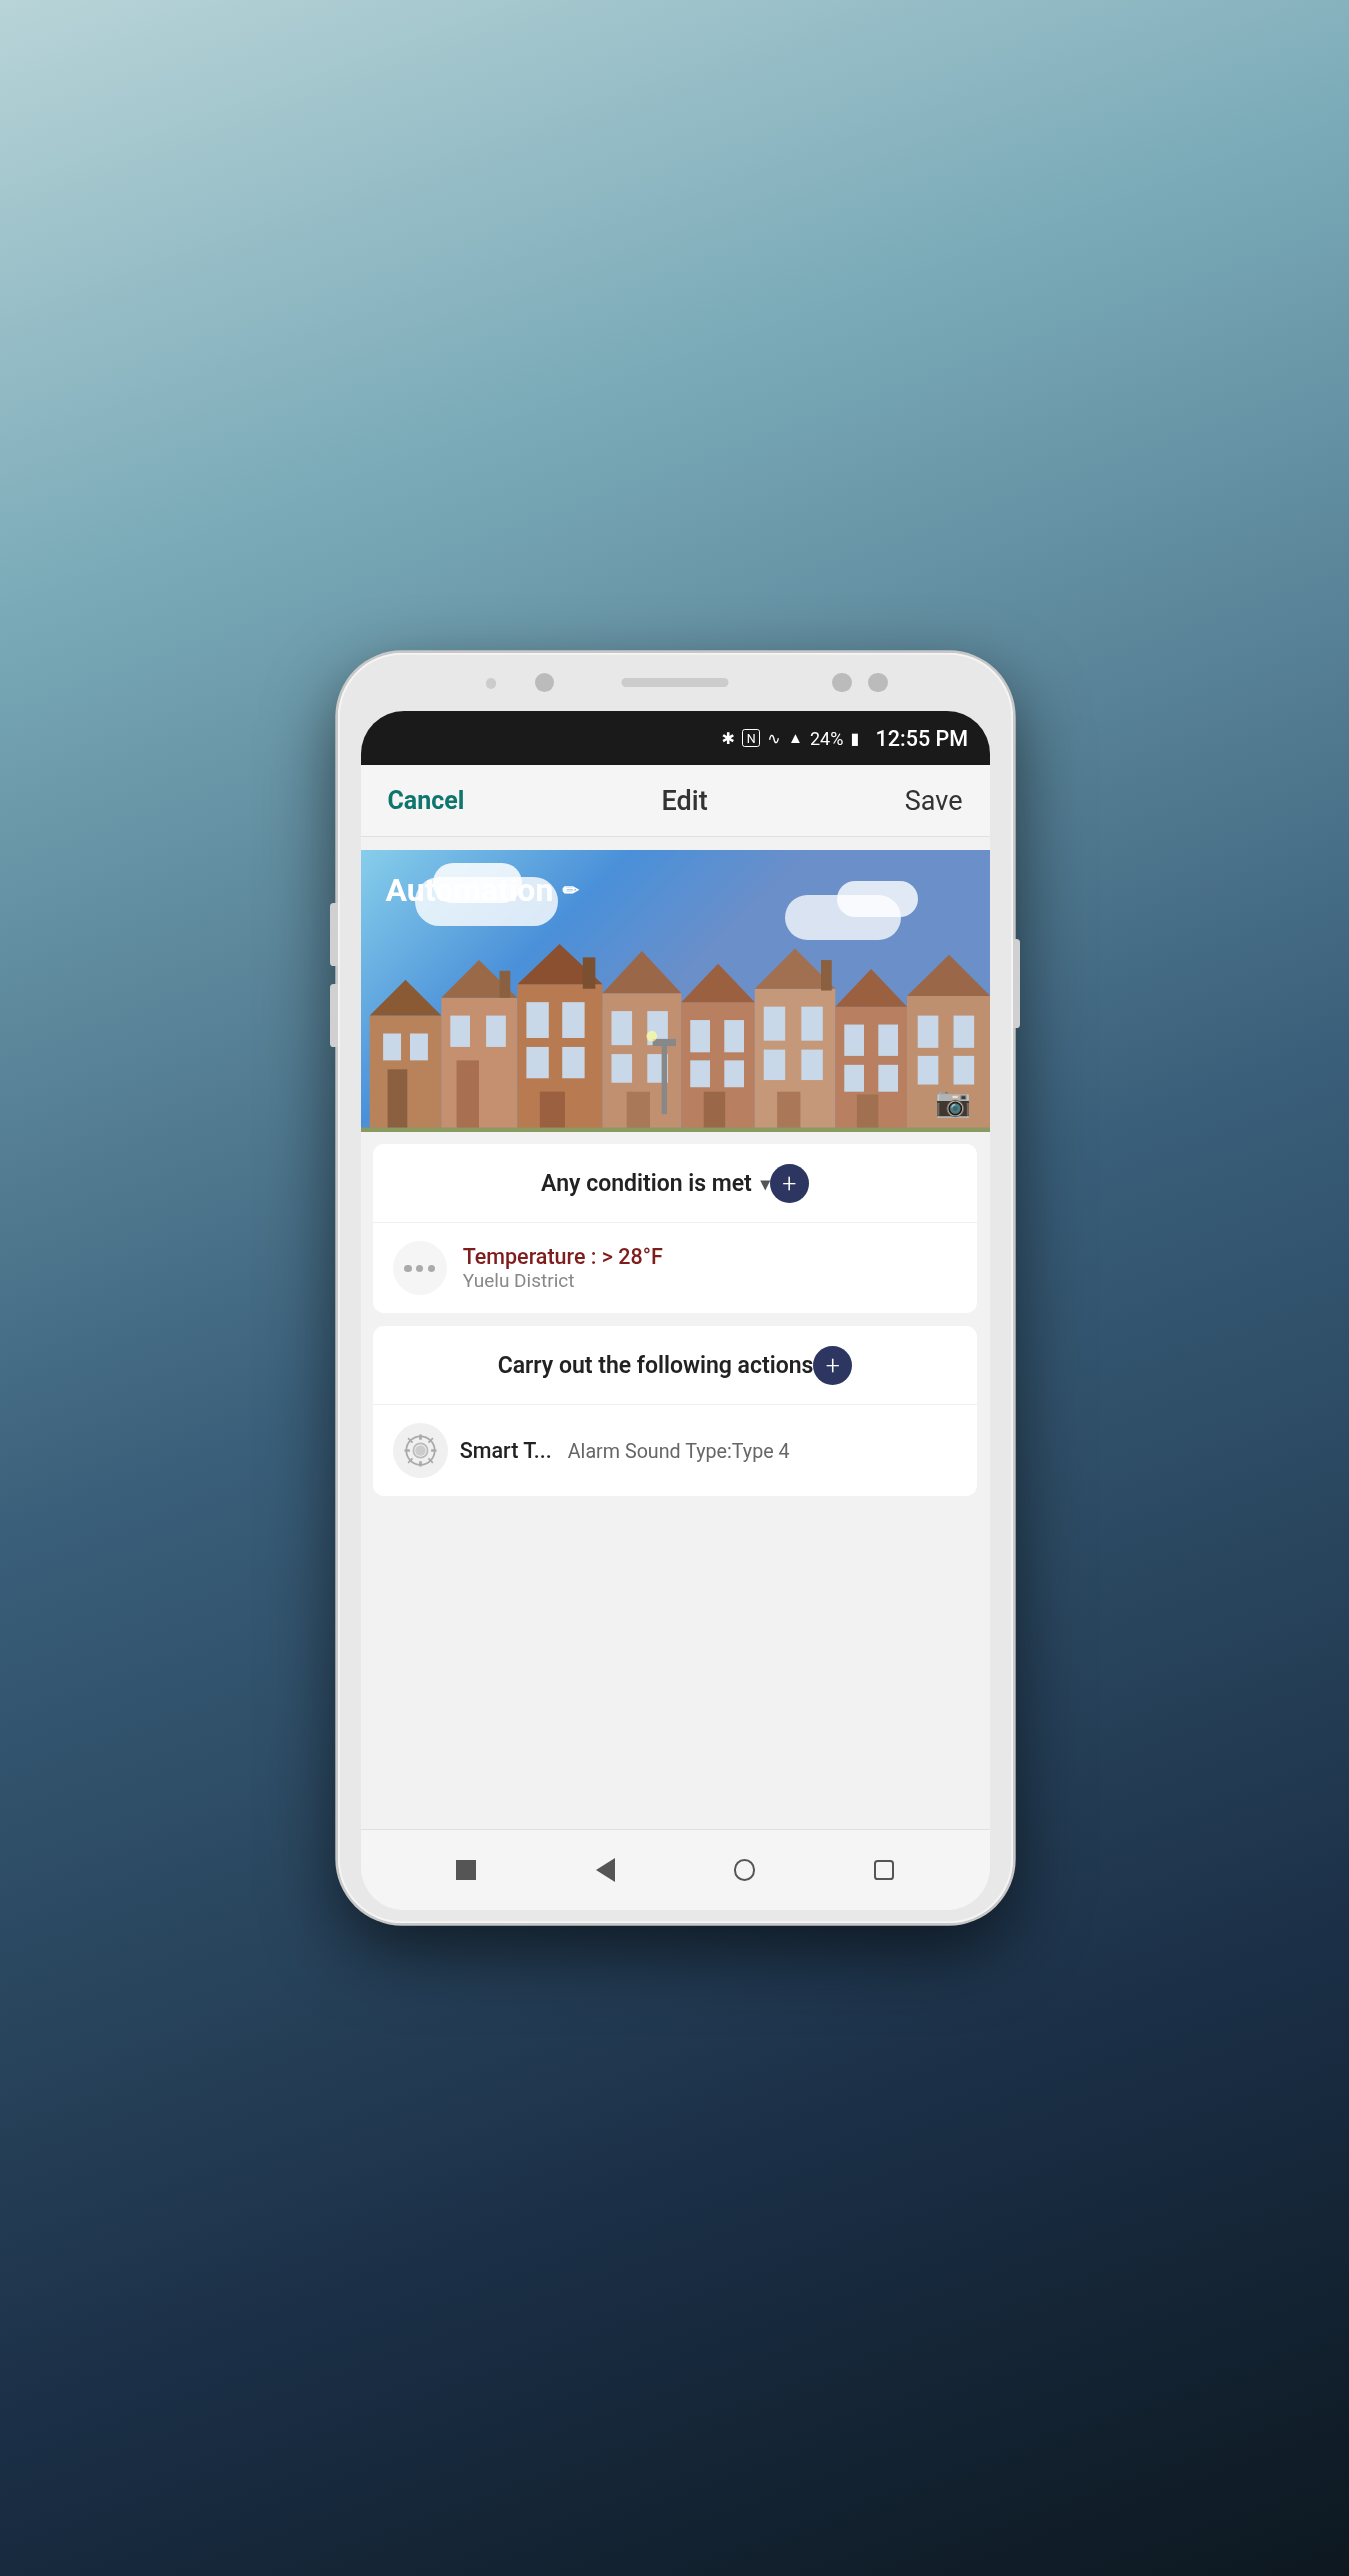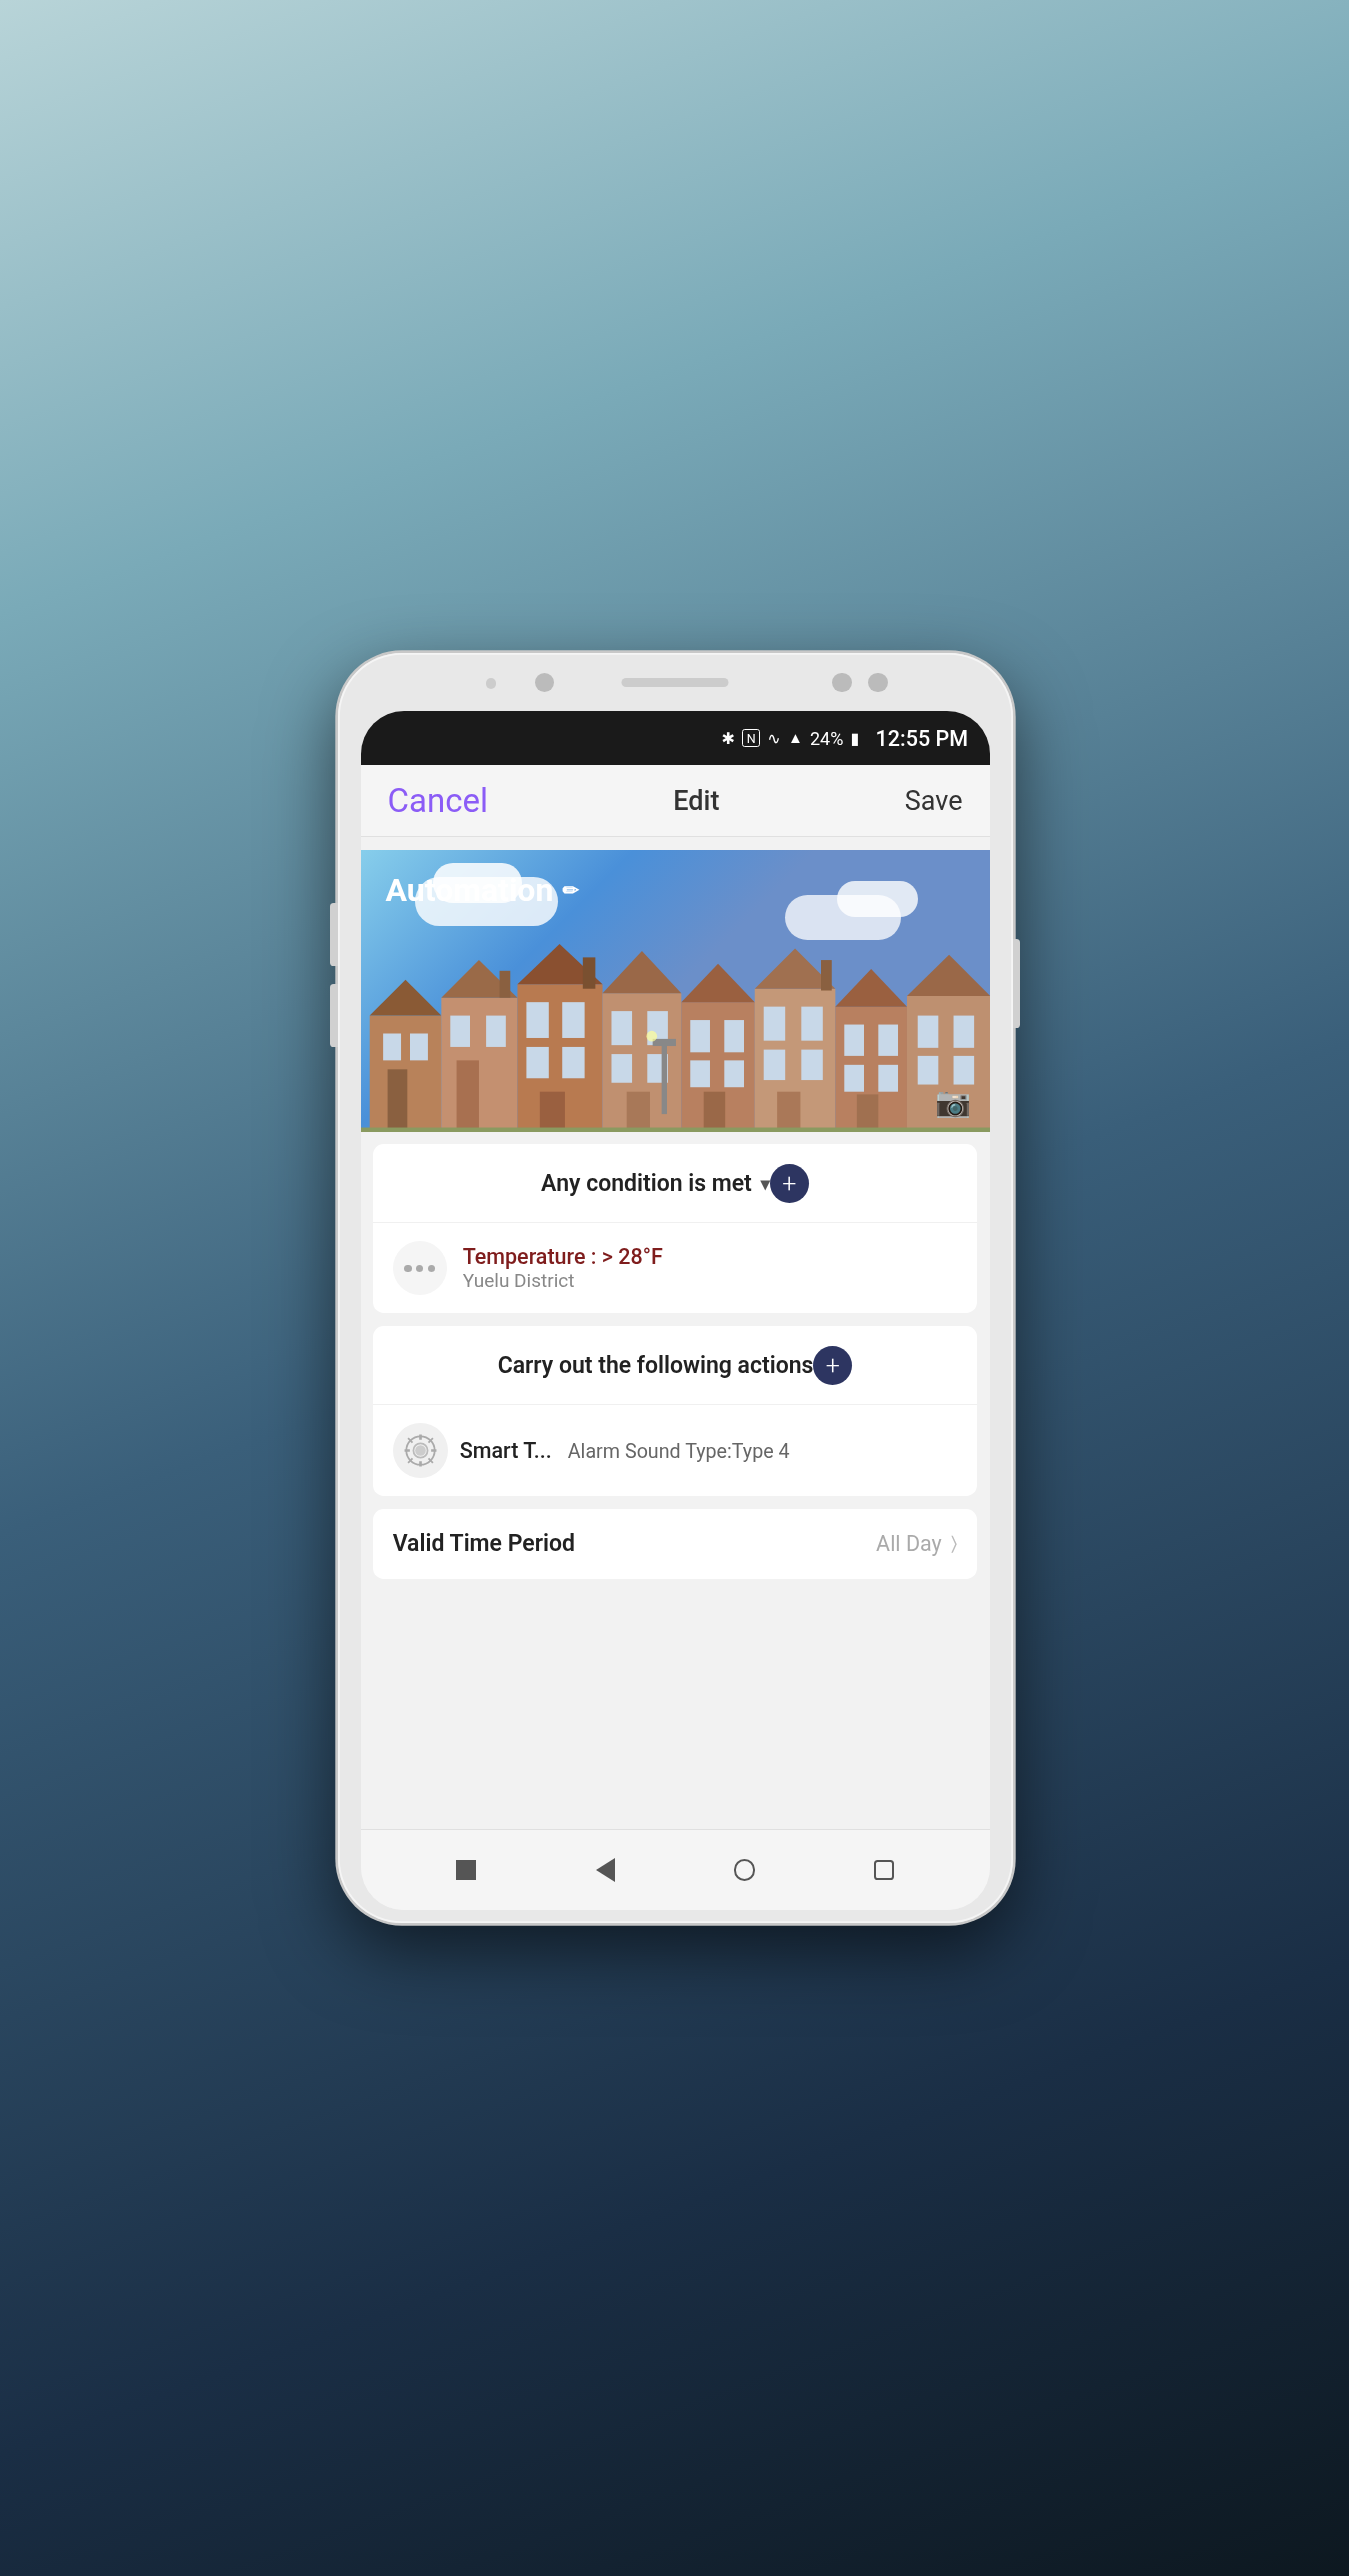--- a/index.html
+++ b/index.html
@@ -146,23 +146,23 @@
       background: #f5f5f5;
       height: 72px;
       display: flex;
       align-items: center;
       justify-content: space-between;
       padding: 0 27px;
       flex-shrink: 0;
       border-bottom: 0.9px solid #e0e0e0;
     }
     .app-bar-cancel {
-      font-size: 33px;
-      color: #8b5cf6;
-      font-weight: 400;
+      font-size: 25px;
+      color: #0f766e;
+      font-weight: 700;
     }
     .app-bar-title {
       font-size: 27px;
       color: #333;
       font-weight: 500;
       text-align: center;
     }
     .app-bar-save {
       font-size: 27px;
       color: #333;
@@ -606,29 +606,20 @@
               <circle cx="22" cy="22" r="6" fill="#ccc"></circle>
             </svg>
           </div>
           <div class="action-info">
             <span class="action-device-name">Smart T...</span>
             <span style="margin-left:12.5px;" class="action-detail">Alarm Sound Type:Type 4</span>
           </div>
         </div>
       </div>
 
-      <div class="section-card" style="margin-bottom: 0;">
-        <div class="valid-time-row">
-          <span class="valid-time-label">Valid Time Period</span>
-          <div class="valid-time-value">
-            <span>All Day</span>
-            <span class="chevron-right">〉</span>
-          </div>
-        </div>
-      </div>
 
 
     </div>
 
     <div class="nav-bar">
       <div class="nav-btn">
         <div class="nav-square"></div>
       </div>
       <div class="nav-btn">
         <div class="nav-back"></div>

